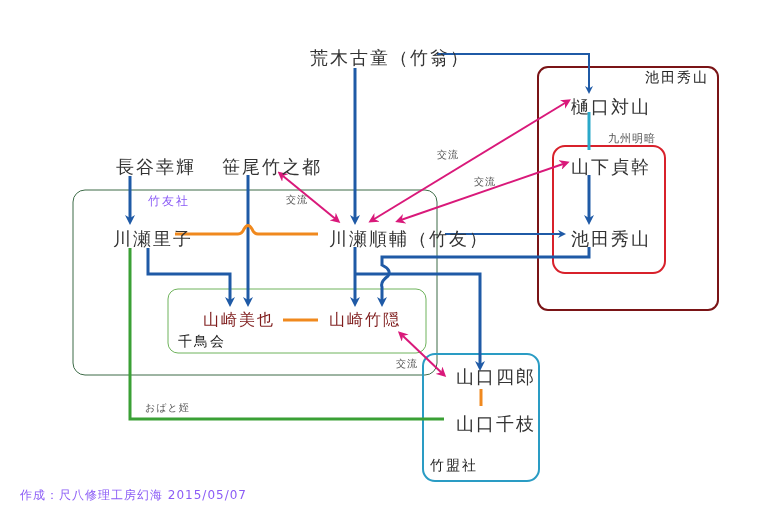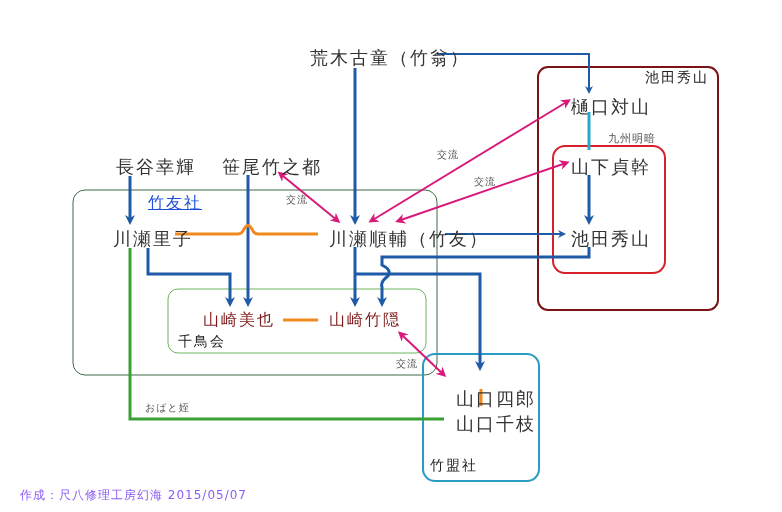--- a/index.html
+++ b/index.html
@@ -2,21 +2,21 @@
 <html><head>
 <meta charset="utf-8">
 <style>
   html, body { margin: 0; padding: 0; background: #ffffff; }
   body { width: 782px; height: 512px; position: relative; overflow: hidden;
          font-family: "DejaVu Sans", sans-serif; color: #333; }
   svg { position: absolute; left: 0; top: 0; }
   .lbl { position: absolute; white-space: nowrap; color: #333; }
   .name { font-size: 18px; letter-spacing: 2px; }
   .name-big { font-size: 16px; letter-spacing: 2px; color: #7f1d1d; }
-  .grp { font-size: 16px; letter-spacing: 2px; color: #1d4ed8; text-decoration: underline; }
+  .grp { font-size: 12px; letter-spacing: 2px; color: #8b5cf6; }
   .grp-sm { font-size: 14px; letter-spacing: 2px; color: #222; }
   .note { font-size: 10px; color: #555; letter-spacing: 1px; }
   .footer { font-size: 12px; color: #8b5cf6; letter-spacing: 1px; }
 </style>
 </head>
 <body>
 
 <svg width="782" height="512" viewBox="0 0 782 512">
   <defs>
     <marker id="arrBlue" markerWidth="8" markerHeight="8" refX="4" refY="4" orient="auto" markerUnits="userSpaceOnUse">
@@ -82,21 +82,21 @@
 <div class="lbl name" style="left:310px; top:46px;">荒木古童（竹翁）</div>
 <div class="lbl name" style="left:116px; top:155px;">長谷幸輝</div>
 <div class="lbl name" style="left:222px; top:155px;">笹尾竹之都</div>
 <div class="lbl name" style="left:113px; top:227px;">川瀬里子</div>
 <div class="lbl name" style="left:329px; top:227px;">川瀬順輔（竹友）</div>
 <div class="lbl name-big" style="left:203px; top:310px;">山崎美也</div>
 <div class="lbl name-big" style="left:329px; top:310px;">山崎竹隠</div>
 <div class="lbl name" style="left:571px; top:95px;">樋口対山</div>
 <div class="lbl name" style="left:571px; top:155px;">山下貞幹</div>
 <div class="lbl name" style="left:571px; top:227px;text-align:right;">池田秀山</div>
-<div class="lbl name" style="left:456px; top:387px;">山口四郎</div>
+<div class="lbl name" style="left:456px; top:365px;">山口四郎</div>
 <div class="lbl name" style="left:456px; top:412px;">山口千枝</div>
 
 <div class="lbl note" style="left:286px; top:193px;">交流</div>
 <div class="lbl note" style="left:437px; top:148px;">交流</div>
 <div class="lbl note" style="left:474px; top:175px;">交流</div>
 <div class="lbl note" style="left:396px; top:357px;">交流</div>
 <div class="lbl note" style="left:139px; top:401px;margin-left:6px;">おばと姪</div>
 
 <div class="lbl footer" style="left:20px; top:487px;">作成：尺八修理工房幻海  2015/05/07</div>
 

